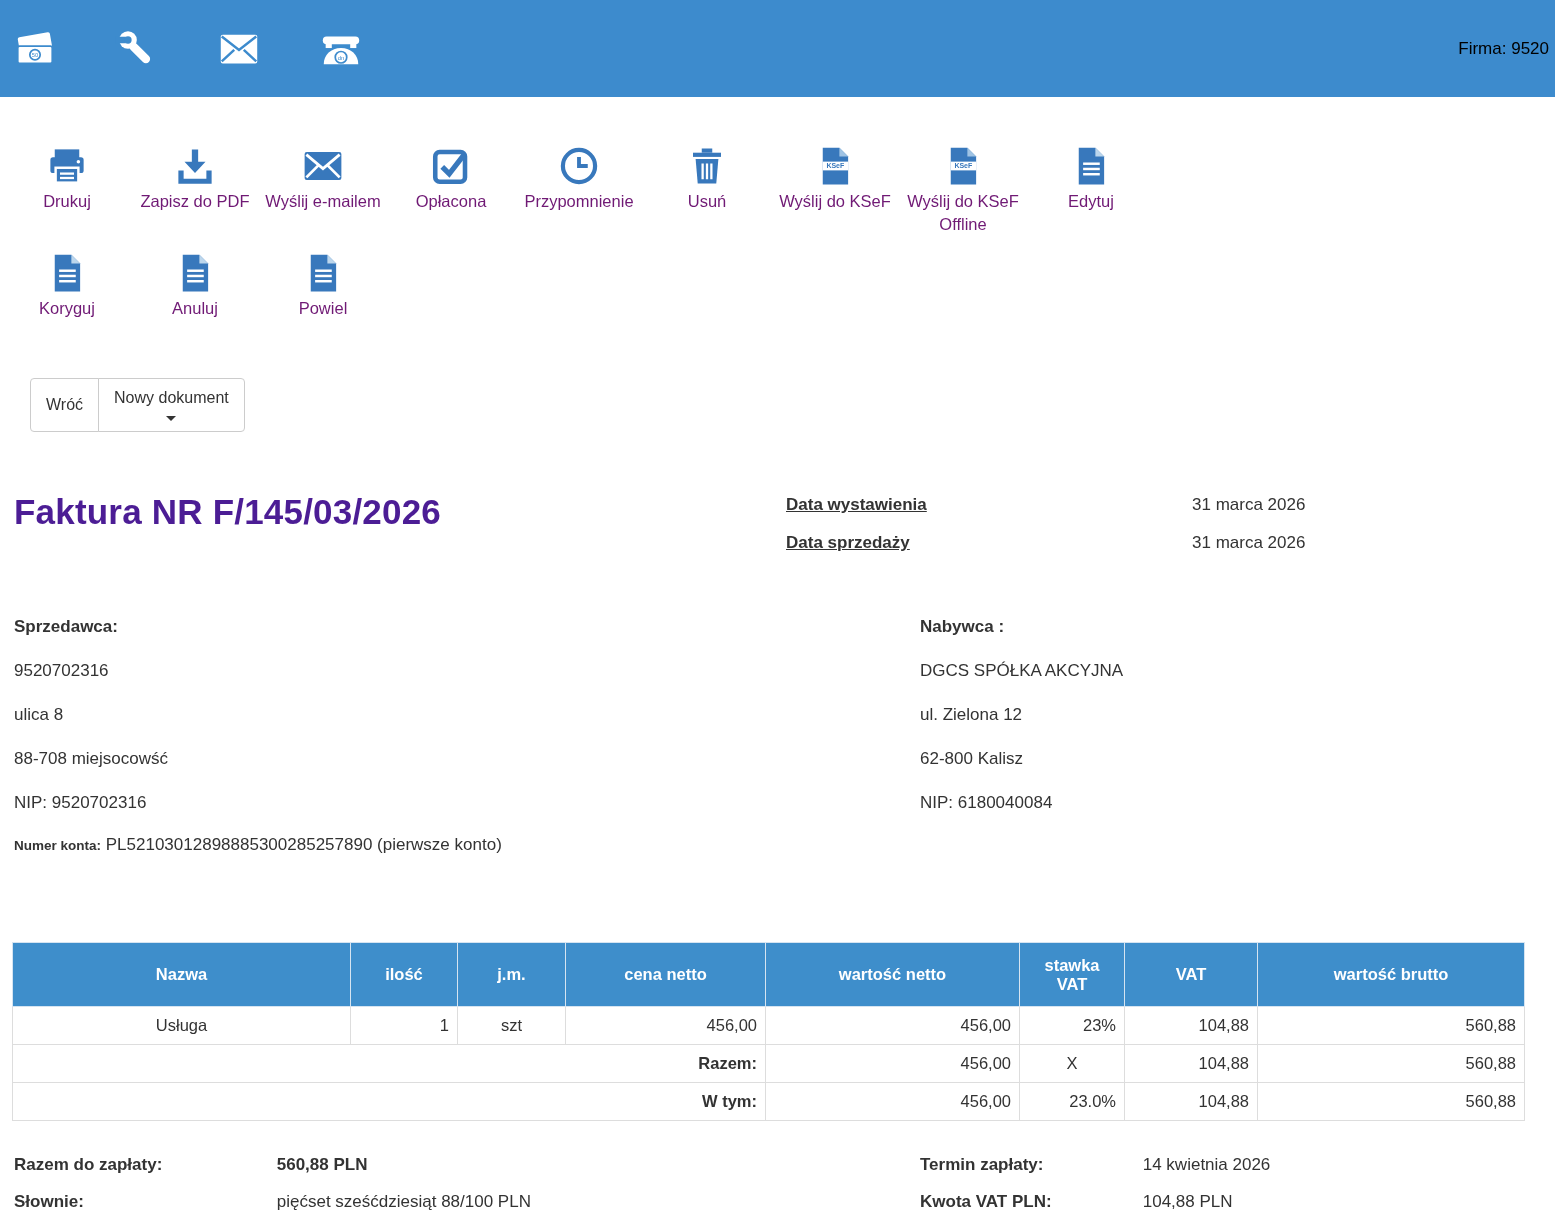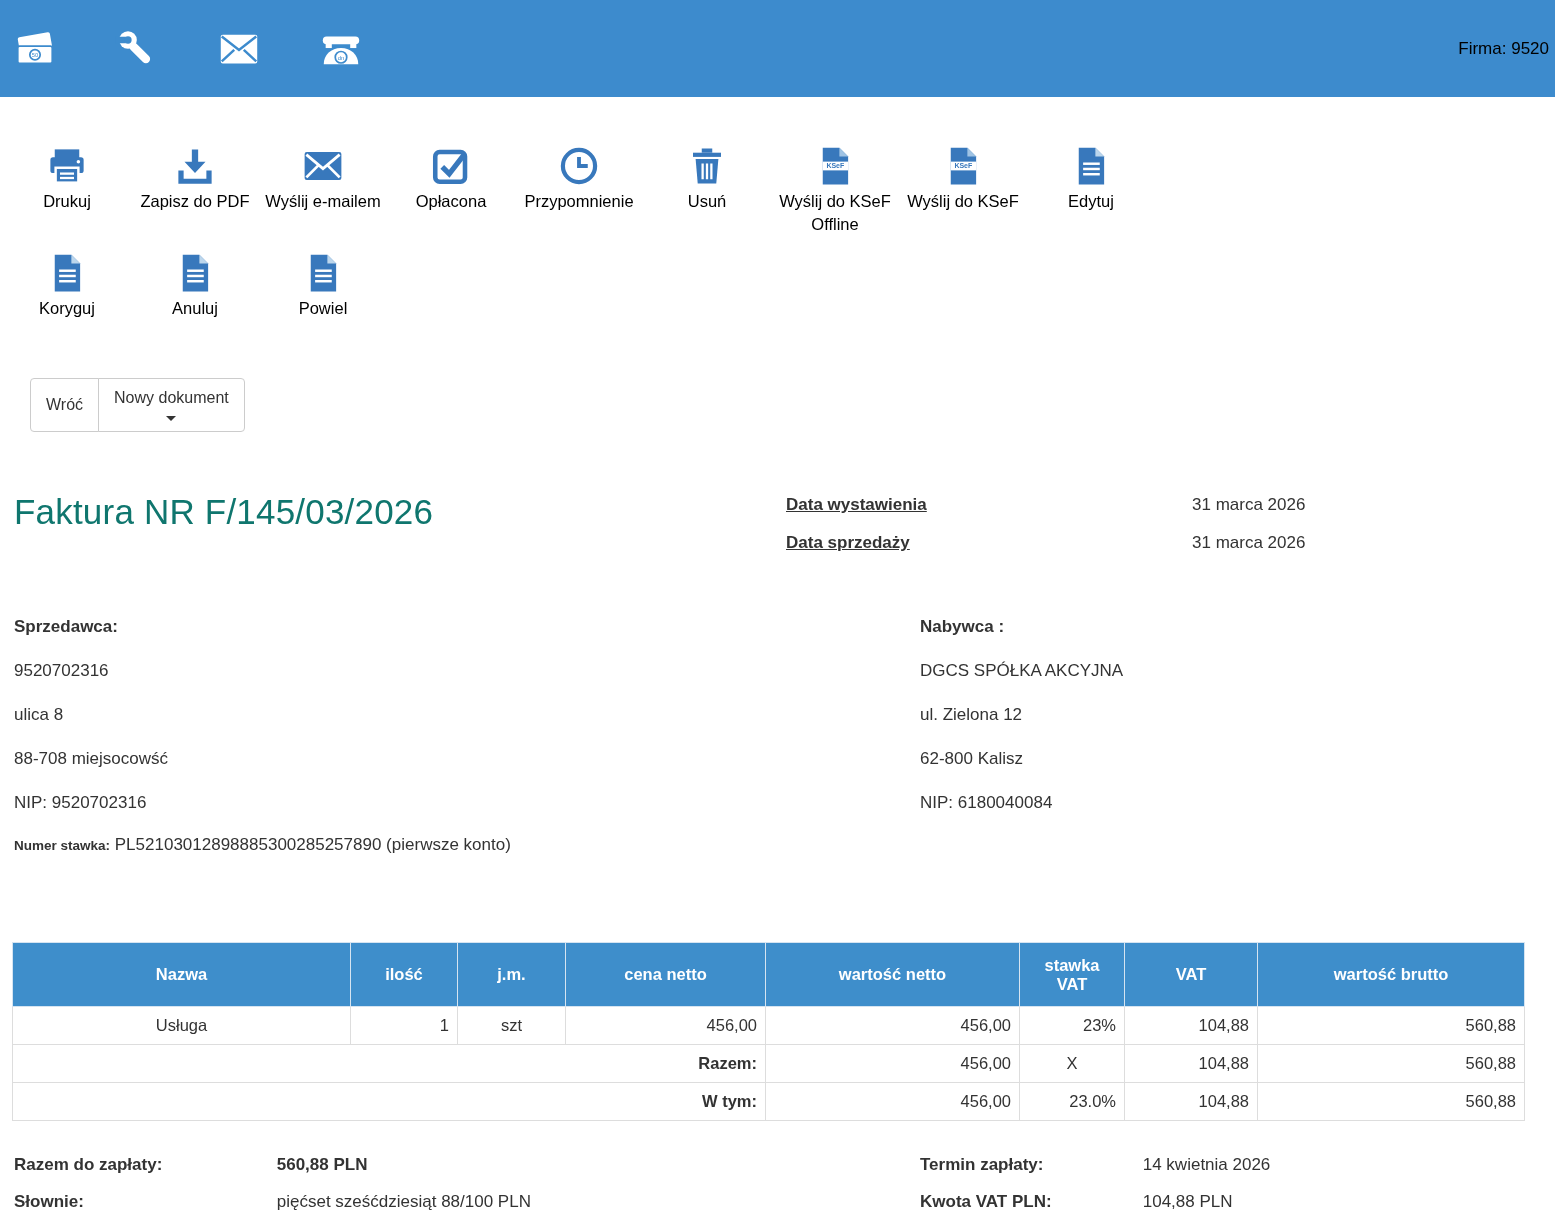--- a/index.html
+++ b/index.html
@@ -12,30 +12,30 @@
   .navbar { height: 97px; background: #3d8bcd; display: flex; align-items: center; padding: 0 6px 0 12px; }
   .nav-icon-link { width: 46px; height: 46px; margin-right: 56px; display: block; cursor: pointer; }
   .nav-icon-link svg { width: 46px; height: 46px; display: block; }
   .navbar-firma { margin-left: auto; color: #000000; font-size: 17px; white-space: nowrap; }
   
   .toolbar { padding: 48px 0 0 6px; }
   .toolbar-row { display: flex; align-items: flex-start; }
   .toolbar-row + .toolbar-row { margin-top: 16px; }
   .tool { width: 122px; margin-right: 6px; display: flex; flex-direction: column; align-items: center; text-decoration: none; cursor: pointer; }
   .tool svg { width: 42px; height: 42px; display: block; }
-  .tool-label { margin-top: 3px; color: #000000; font-size: 16.5px; text-align: center; line-height: 1.4; }
+  .tool-label { margin-top: 3px; color: #701a75; font-size: 16.5px; text-align: center; line-height: 1.4; }
   
   .btn-row { margin: 58px 0 0 30px; display: flex; }
   .btn { background: #fff; border: 1px solid #ccc; color: #333; font-size: 16px; padding: 10px 15px; font-family: inherit; cursor: pointer; display: flex; align-items: center; }
   .btn-back { border-radius: 4px 0 0 4px; }
   .btn-new { border-radius: 0 4px 4px 0; margin-left: -1px; gap: 9px; flex-direction: column; }
   .caret { width: 0; height: 0; border-left: 5px solid transparent; border-right: 5px solid transparent; border-top: 5px solid #333; display: inline-block; }
   
   .doc-header { display: flex; margin: 60px 14px 0 14px; }
-  .doc-title { font-size: 35px; font-weight: normal; color: #0f766e; width: 772px; letter-spacing: .2px; }
+  .doc-title { font-size: 35px; font-weight: bold; color: #4c1d95; width: 772px; letter-spacing: .2px; }
   .dates { padding-top: 3px; }
   .date-row { display: grid; grid-template-columns: 406px auto; font-size: 17px; margin-bottom: 18px; }
   .date-label { font-weight: bold; text-decoration: underline; }
   
   .parties { display: flex; margin: 44px 14px 0 14px; }
   .party-seller { width: 906px; }
   .party p { font-size: 17px; line-height: 23px; margin-bottom: 21px; }
   .party-heading { font-weight: bold; }
   .account-line { width: 590px; font-size: 17px; line-height: 26px; margin-top: -2px; }
   .account-label { font-weight: bold; font-size: 13.5px; }
@@ -152,31 +152,31 @@
       <span class="tool-label">Usuń</span>
     </a>
 
     <a class="tool">
       <svg viewBox="0 0 24 24">
         <path d="M5 1.5h9.5l5 5v16H5z" fill="#3878bc"></path>
         <path d="M14.5 1.5l5 5h-5z" fill="#9fc3e4"></path>
         <rect x="5" y="9.5" width="14.5" height="5" fill="#fff"></rect>
         <text x="12.2" y="13.3" font-size="4" text-anchor="middle" fill="#3878bc" font-weight="bold" font-family="Liberation Sans, sans-serif">KSeF</text>
       </svg>
-      <span class="tool-label">Wyślij do KSeF Offline</span>
+      <span class="tool-label">Wyślij do KSeF</span>
     </a>
 
     <a class="tool">
       <svg viewBox="0 0 24 24">
         <path d="M5 1.5h9.5l5 5v16H5z" fill="#3878bc"></path>
         <path d="M14.5 1.5l5 5h-5z" fill="#9fc3e4"></path>
         <rect x="5" y="9.5" width="14.5" height="5" fill="#fff"></rect>
         <text x="12.2" y="13.3" font-size="4" text-anchor="middle" fill="#3878bc" font-weight="bold" font-family="Liberation Sans, sans-serif">KSeF</text>
       </svg>
-      <span class="tool-label">Wyślij do KSeF</span>
+      <span class="tool-label">Wyślij do KSeF Offline</span>
     </a>
 
     <a class="tool">
       <svg viewBox="0 0 24 24">
         <path d="M5 1.5h9.5l5 5v16H5z" fill="#3878bc"></path>
         <path d="M14.5 1.5l5 5h-5z" fill="#bcd6ec"></path>
         <rect x="7.5" y="10" width="9.5" height="1.4" fill="#fff"></rect>
         <rect x="7.5" y="13" width="9.5" height="1.4" fill="#fff"></rect>
         <rect x="7.5" y="16" width="9.5" height="1.4" fill="#fff"></rect>
       </svg>
@@ -241,21 +241,21 @@
 </div>
 
 <div class="parties">
   <div class="party party-seller">
     <p class="party-heading">Sprzedawca:</p>
     <p>9520702316</p>
     <p>ulica 8</p>
     <p>88-708 miejsocowść</p>
     <p>NIP: 9520702316</p>
     <p class="account-line">
-      <span class="account-label">Numer stawka:</span>
+      <span class="account-label">Numer konta:</span>
       <span>PL52103012898885300285257890 (pierwsze konto)</span>
     </p>
   </div>
   <div class="party party-buyer">
     <p class="party-heading">Nabywca :</p>
     <p>DGCS SPÓŁKA AKCYJNA</p>
     <p>ul. Zielona 12</p>
     <p>62-800 Kalisz</p>
     <p>NIP: 6180040084</p>
   </div>

